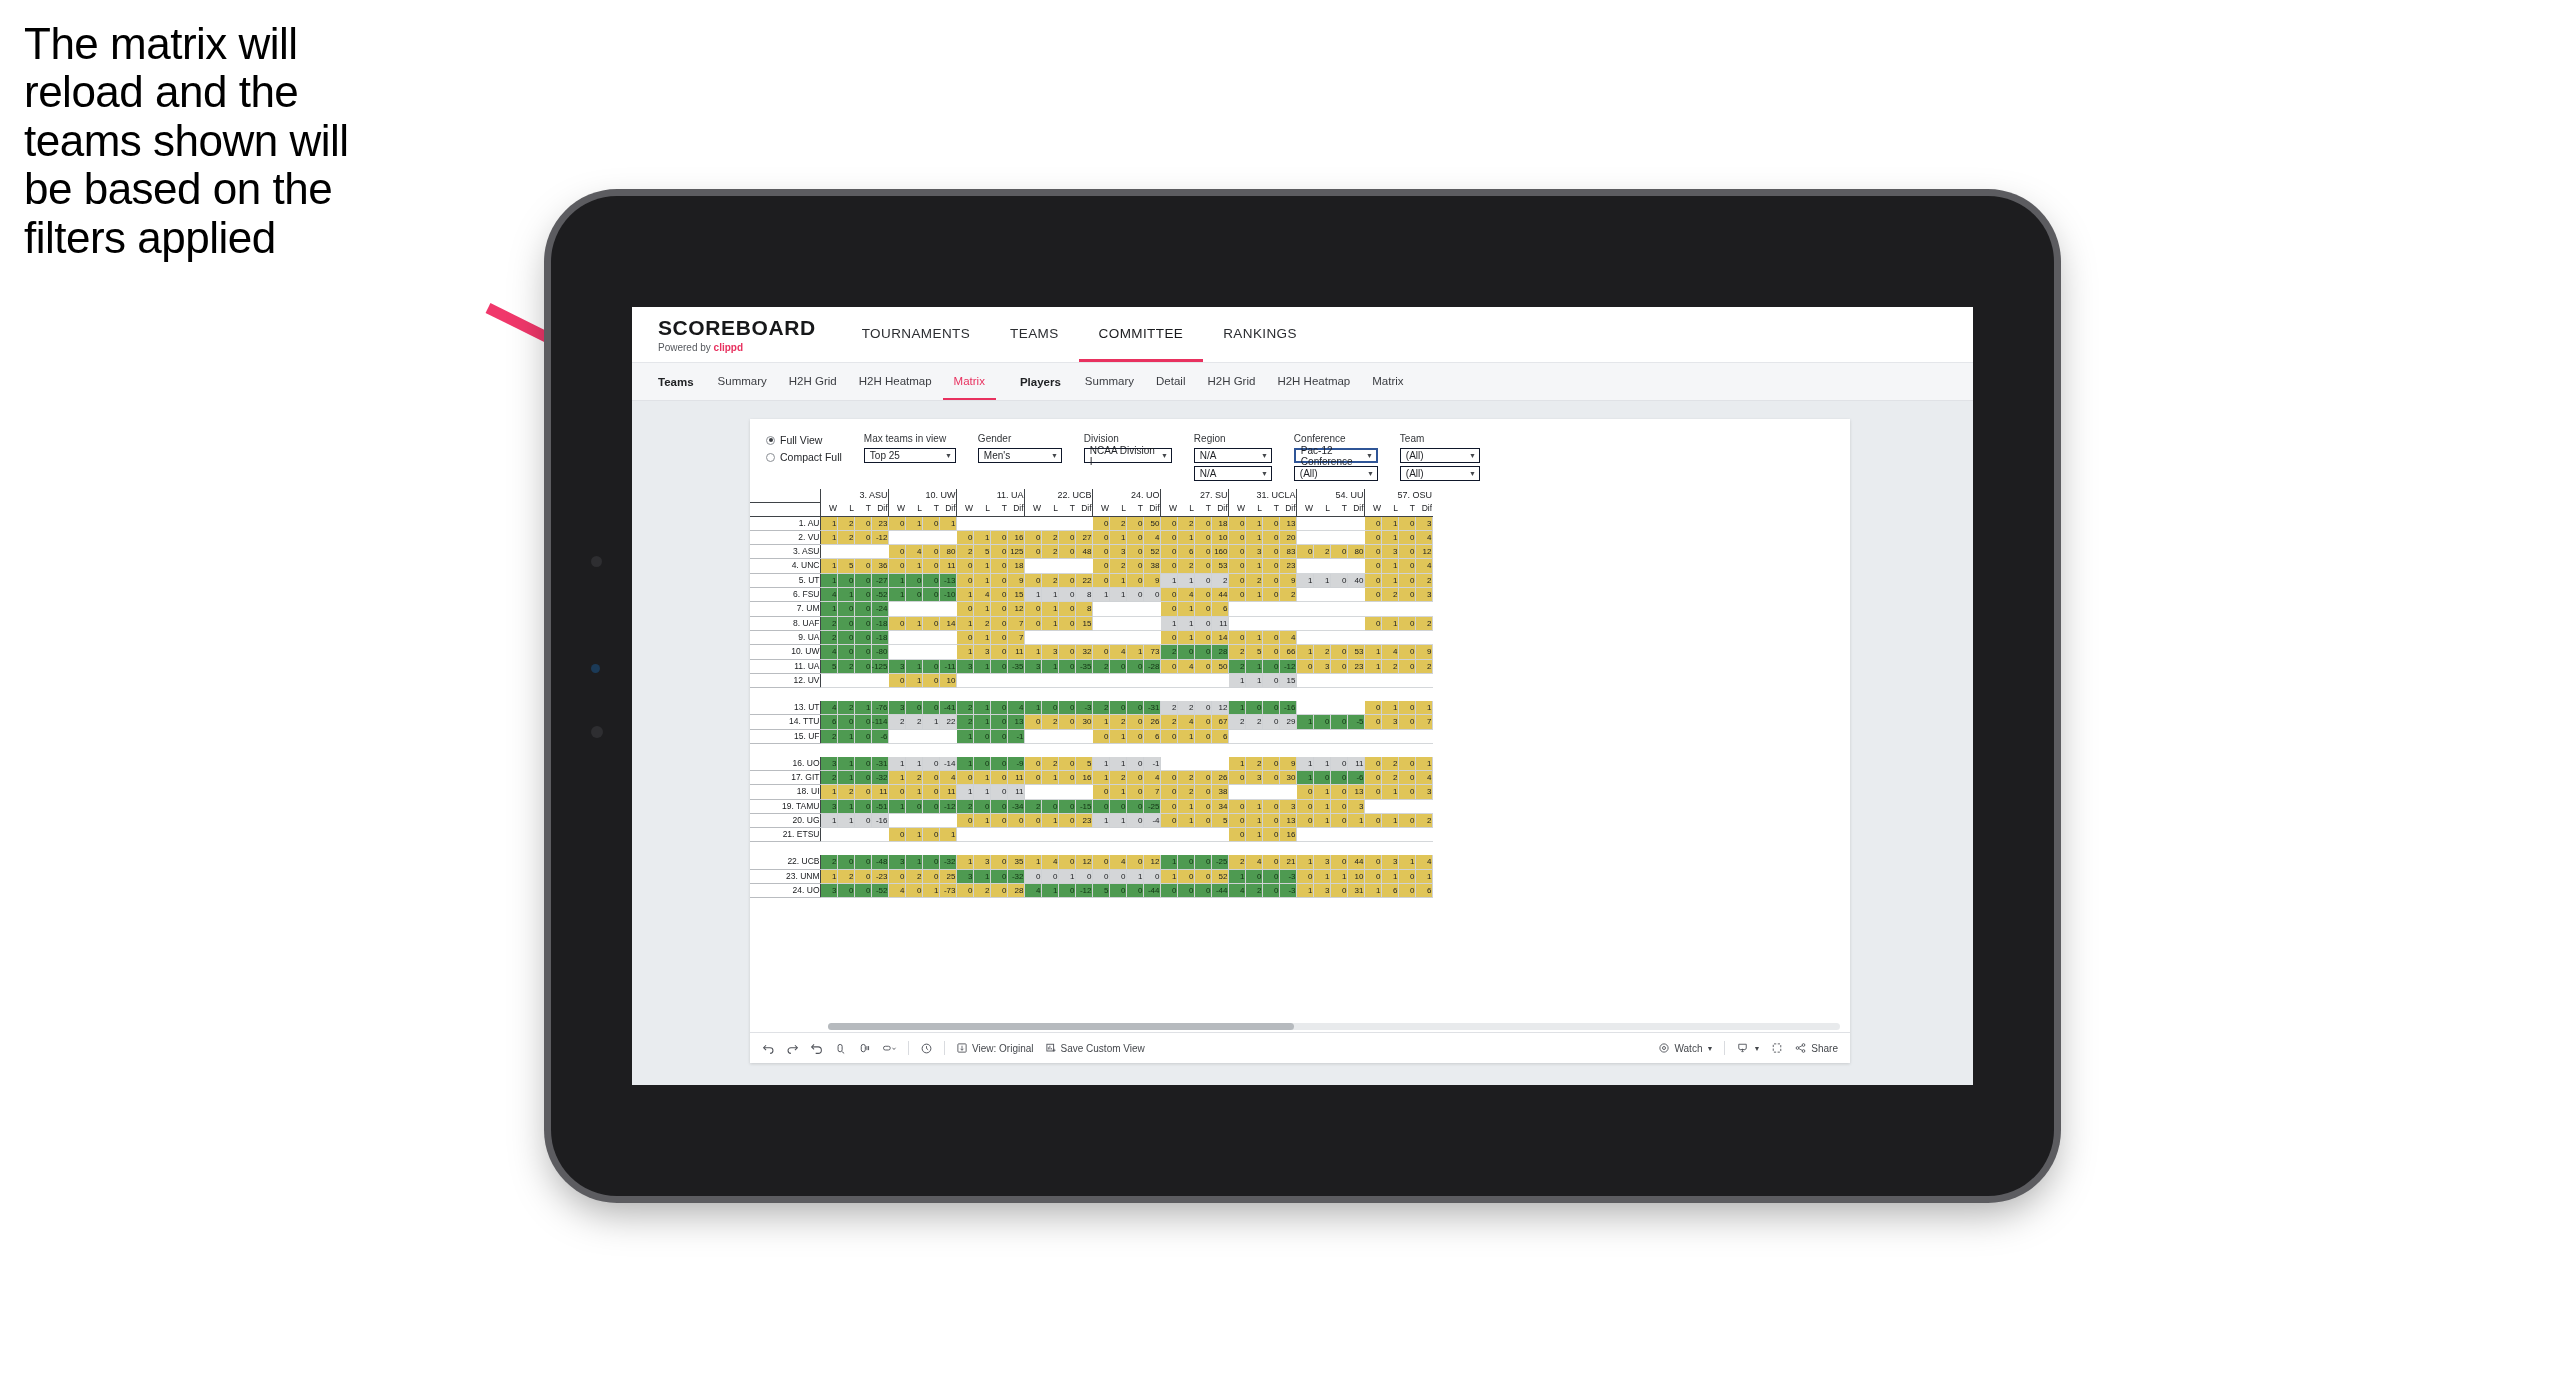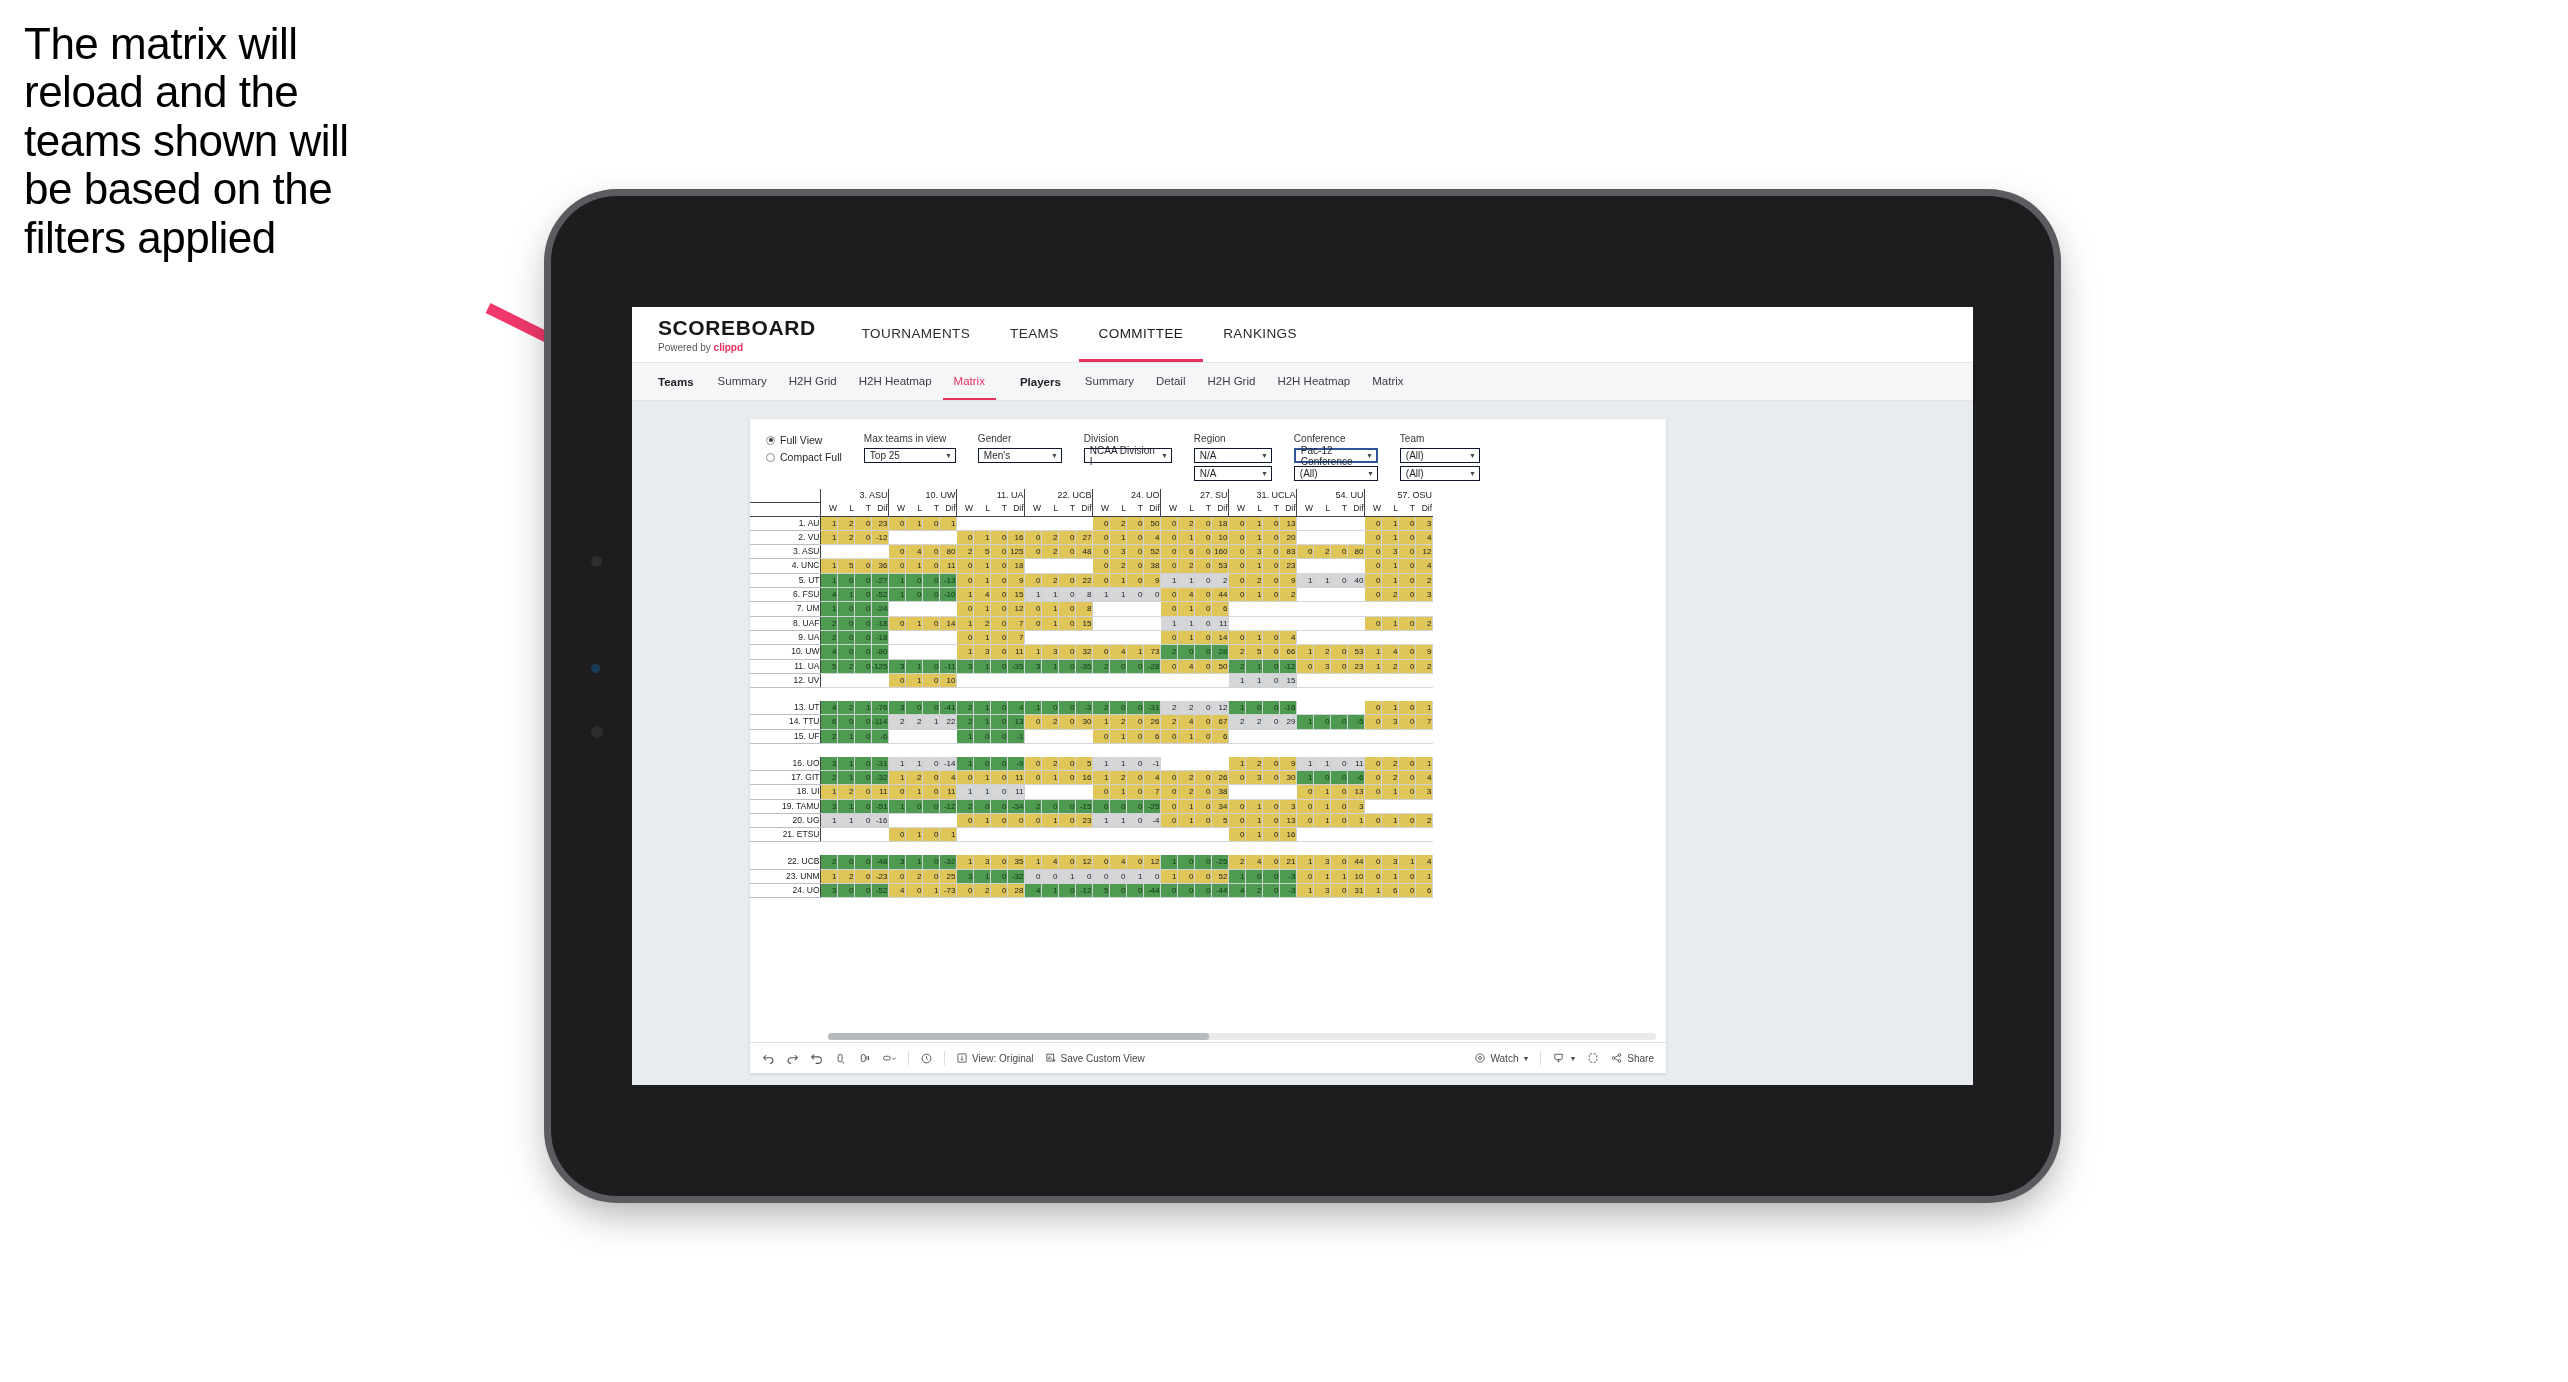--- a/index.html
+++ b/index.html
@@ -52,21 +52,21 @@
   .subnav-label{display:flex;align-items:center;font-weight:bold;color:#202225;padding:0 13px 0 0;}
   .subnav-item{
     display:flex;align-items:center;padding:0 11px;color:#3b3d42;cursor:pointer;
     border-bottom:2px solid transparent;
   }
   .subnav-item.active{color:#e8315f;border-bottom-color:#e8315f;}
   .subnav-gap{width:24px;}
   
   .canvas{position:relative;height:calc(100% - 94px);background:#e9ecef;}
   .sheet{
-    position:absolute;left:118px;top:18px;width:916px;bottom:12px;
+    position:absolute;left:118px;top:18px;width:1100px;bottom:22px;
     background:#fff;box-shadow:0 1px 3px rgba(0,0,0,.14);display:flex;flex-direction:column;
   }
   
   .filters{display:flex;padding:14px 16px 6px 16px;gap:22px;font-size:10px;color:#2e3034;}
   .fgroup{display:flex;flex-direction:column;gap:3px;}
   .flabel{font-size:10px;color:#33363a;margin-bottom:1px;}
   .radio-row{display:flex;align-items:center;gap:5px;font-size:10.5px;color:#25272b;height:14px;}
   .radio{
     width:9px;height:9px;border-radius:50%;border:1px solid #8b8f95;background:#fff;
     display:inline-block;position:relative;box-sizing:border-box;flex:none;

